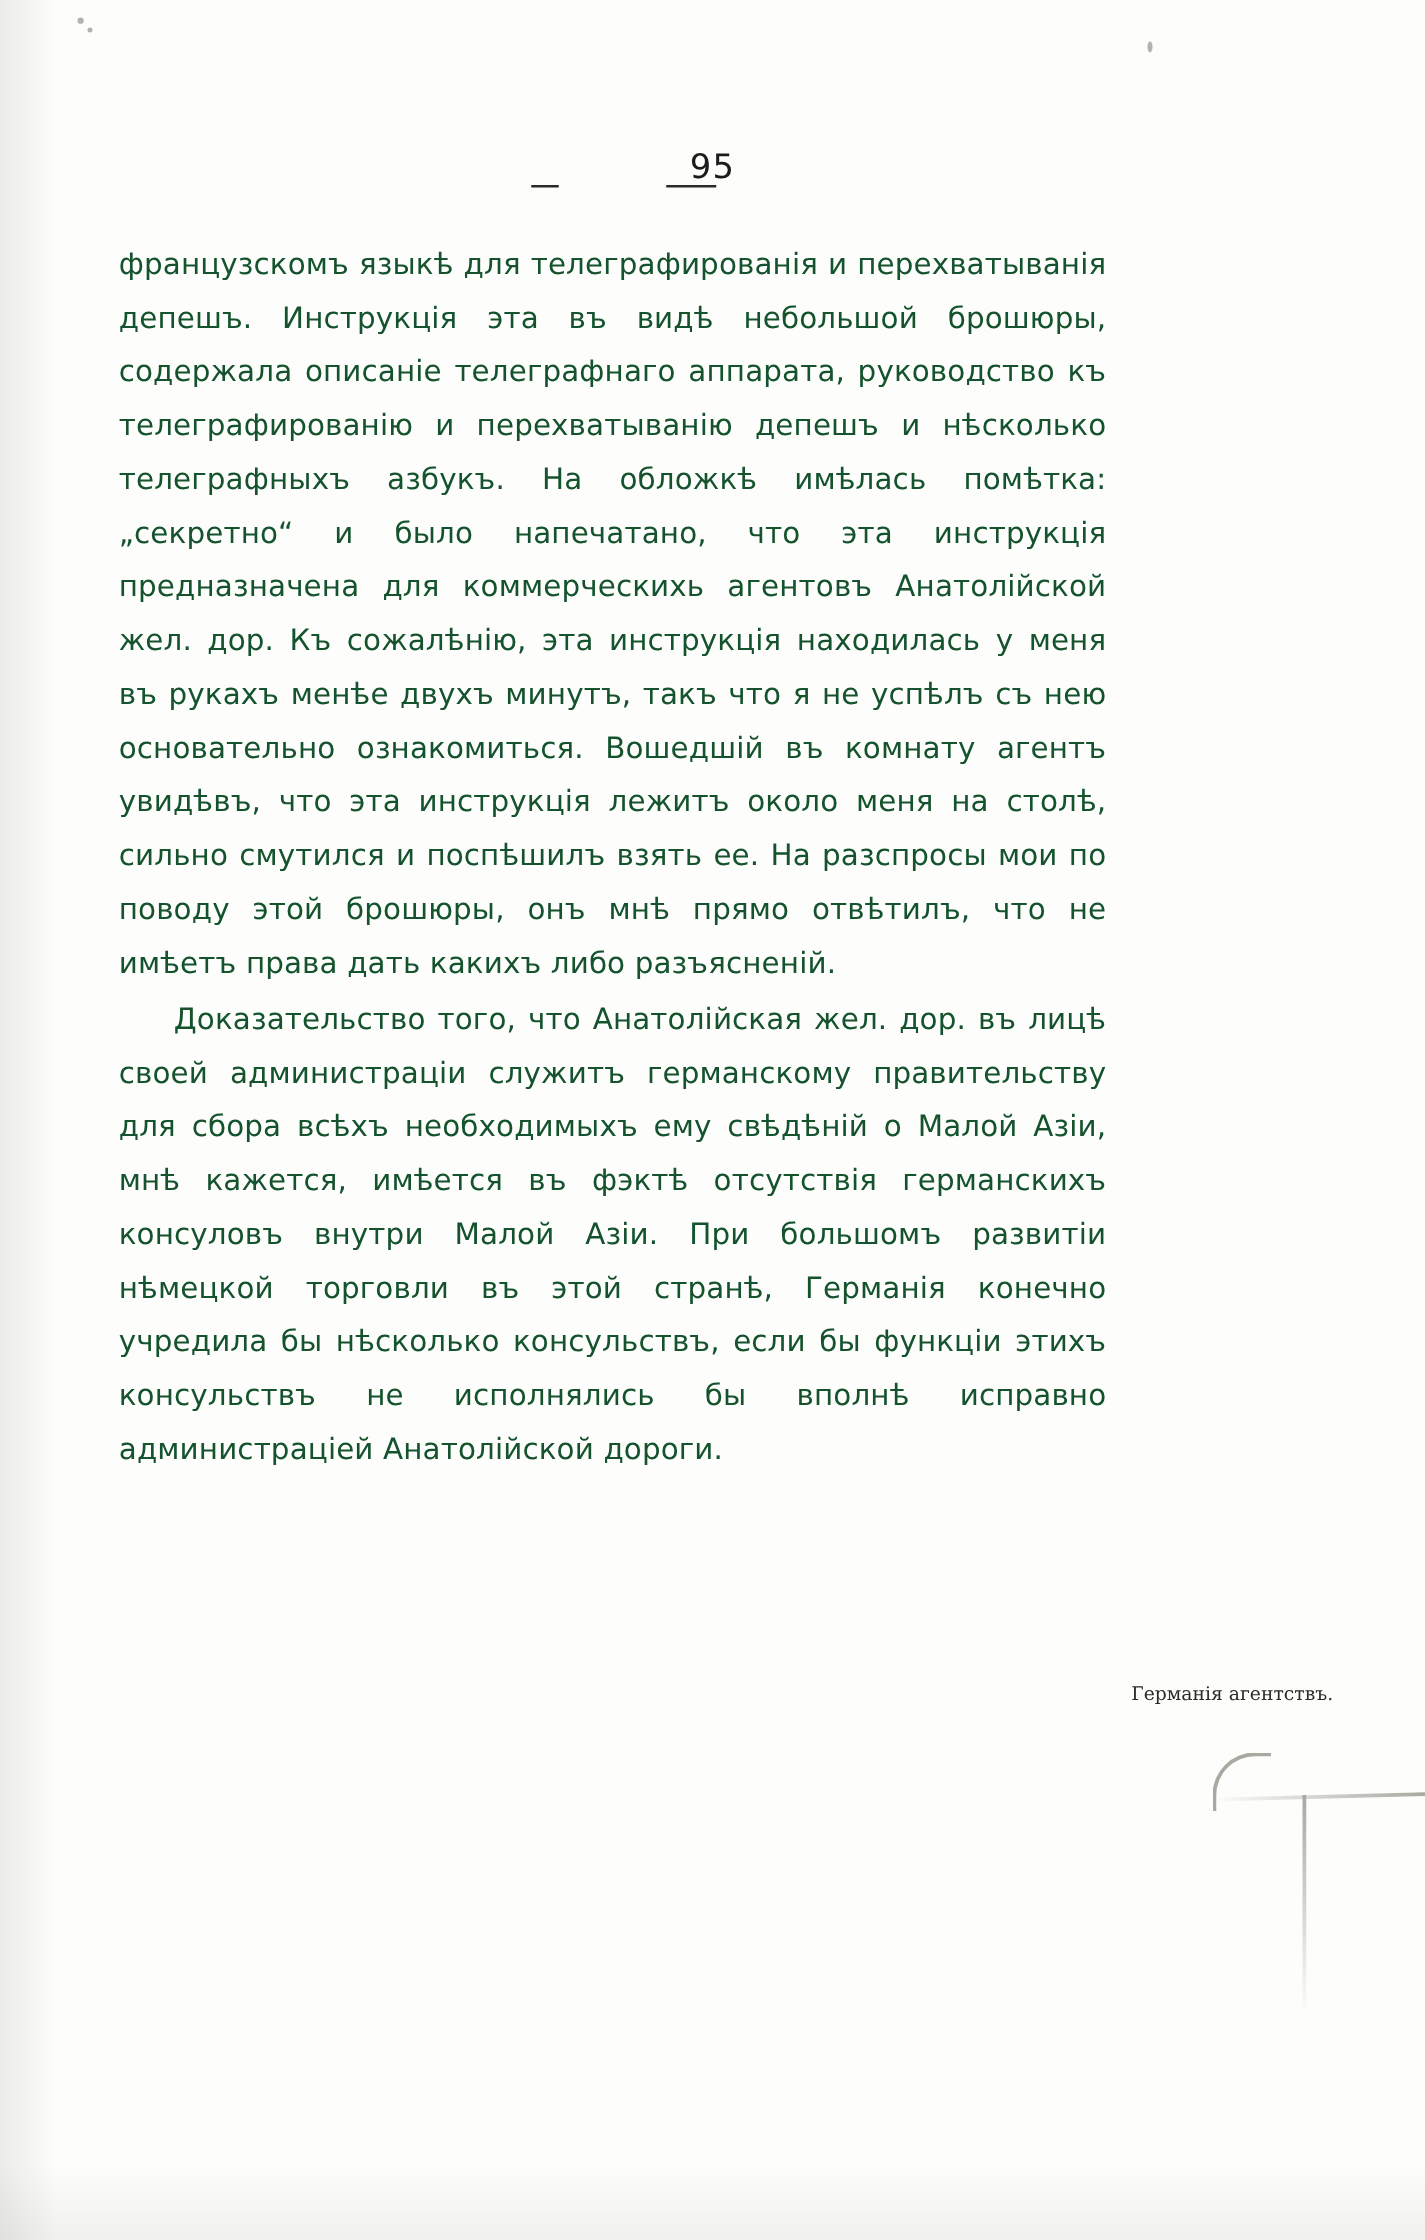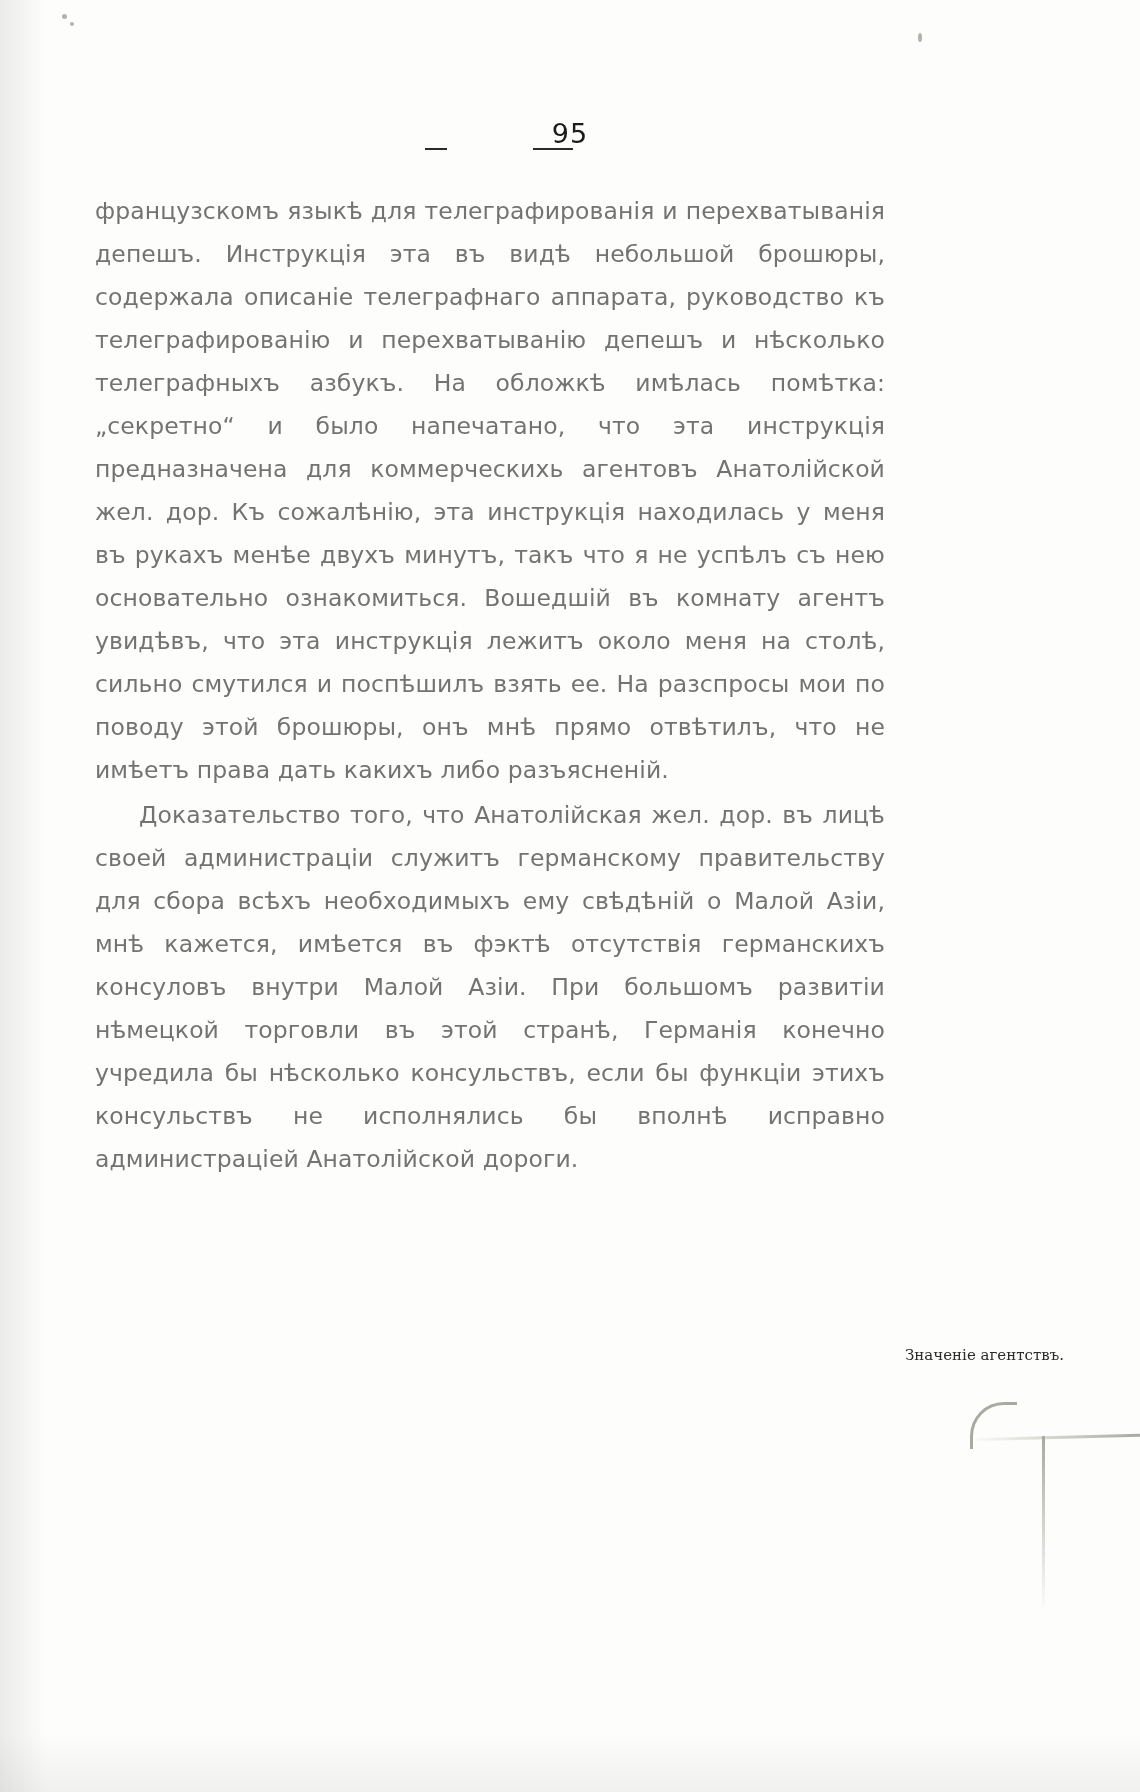--- a/index.html
+++ b/index.html
@@ -70,21 +70,21 @@
     left: 95px;
     top: 190px;
     width: 790px;
   }
   p.para {
     margin: 0 0 2px 0;
     font-size: 23.5px;
     line-height: 43px;
     text-align: justify;
     text-justify: inter-word;
-    color: #737373;
+    color: #14532d;
     letter-spacing: .1px;
   }
   p.para.indent {
     text-indent: 44px;
     margin-top: 0;
   }
 
   
   .marginal-note {
     position: absolute;
@@ -144,21 +144,21 @@
     <span class="rule-left"></span>
     <span>95</span>
     <span class="rule-right"></span>
   </div>
 
   <div class="textblock">
     <p class="para">французскомъ языкѣ для телеграфированiя и перехватыванiя депешъ. Инструкцiя эта въ видѣ небольшой брошюры, содержала описанiе телеграфнаго аппарата, руководство къ телеграфированiю и перехватыванiю депешъ и нѣсколько телеграфныхъ азбукъ. На обложкѣ имѣлась помѣтка: „секретно“ и было напечатано, что эта инструкцiя предназначена для коммерческихь агентовъ Анатолiйской жел. дор. Къ сожалѣнiю, эта инструкцiя находилась у меня въ рукахъ менѣе двухъ минутъ, такъ что я не успѣлъ съ нею основательно ознакомиться. Вошедшiй въ комнату агентъ увидѣвъ, что эта инструкцiя лежитъ около меня на столѣ, сильно смутился и поспѣшилъ взять ее. На разспросы мои по поводу этой брошюры, онъ мнѣ прямо отвѣтилъ, что не имѣетъ права дать какихъ либо разъясненiй.</p>
     <p class="para indent">Доказательство того, что Анатолiйская жел. дор. въ лицѣ своей администрацiи служитъ германскому правительству для сбора всѣхъ необходимыхъ ему свѣдѣнiй о Малой Азiи, мнѣ кажется, имѣется въ фэктѣ отсутствiя германскихъ консуловъ внутри Малой Азiи. При большомъ развитiи нѣмецкой торговли въ этой странѣ, Германiя конечно учредила бы нѣсколько консульствъ, если бы функцiи этихъ консульствъ не исполнялись бы вполнѣ исправно администрацiей Анатолiйской дороги.</p>
   </div>
 
-  <div class="marginal-note">Значенiе агентствъ.</div>
+  <div class="marginal-note">Германiя агентствъ.</div>
 
   <div class="corner-curl">
     <div class="curl-line c1"></div>
     <div class="curl-line c2"></div>
     <div class="c3"></div>
   </div>
 
 </div>
 
 </body></html>

